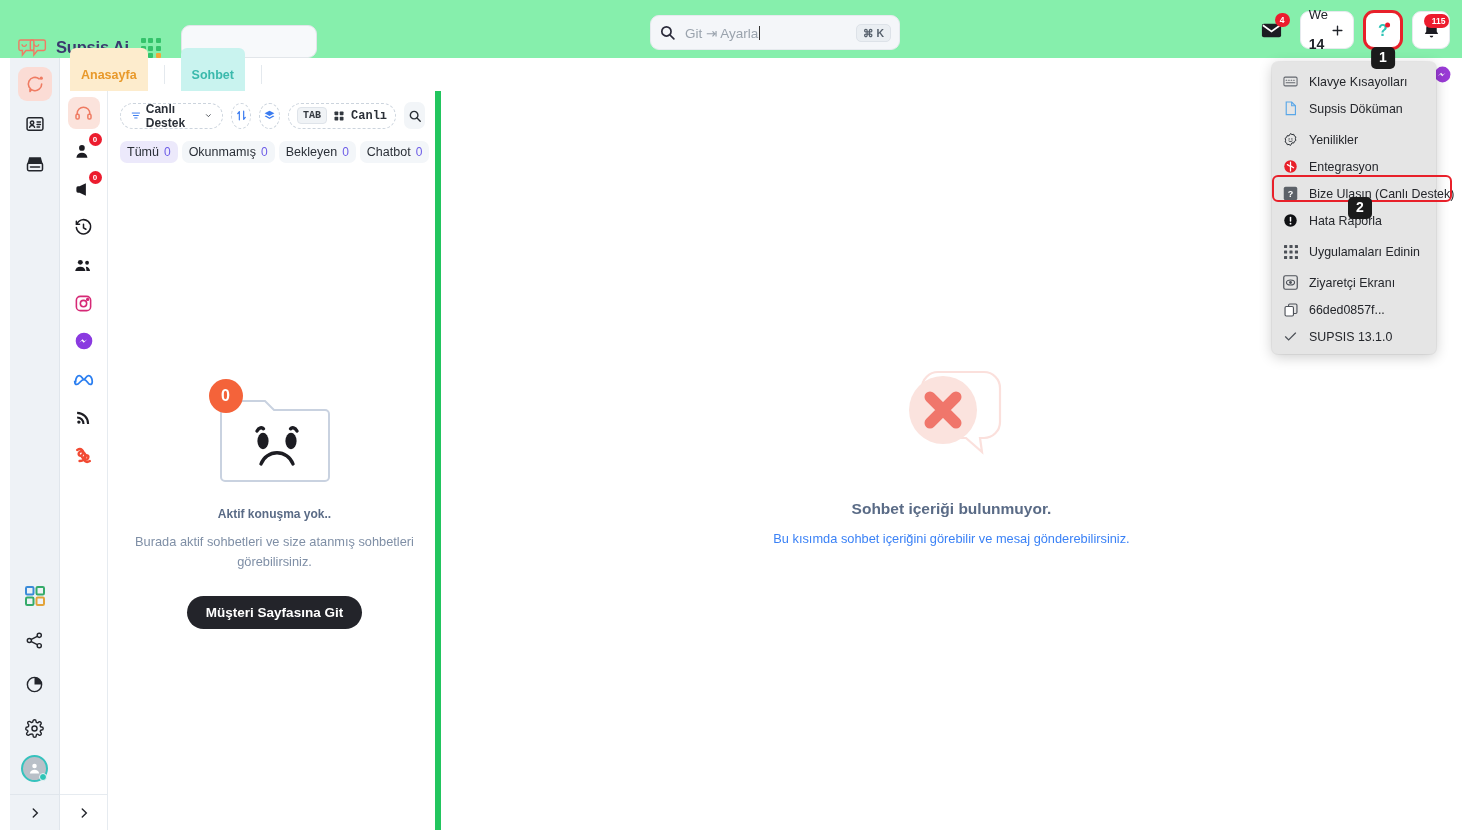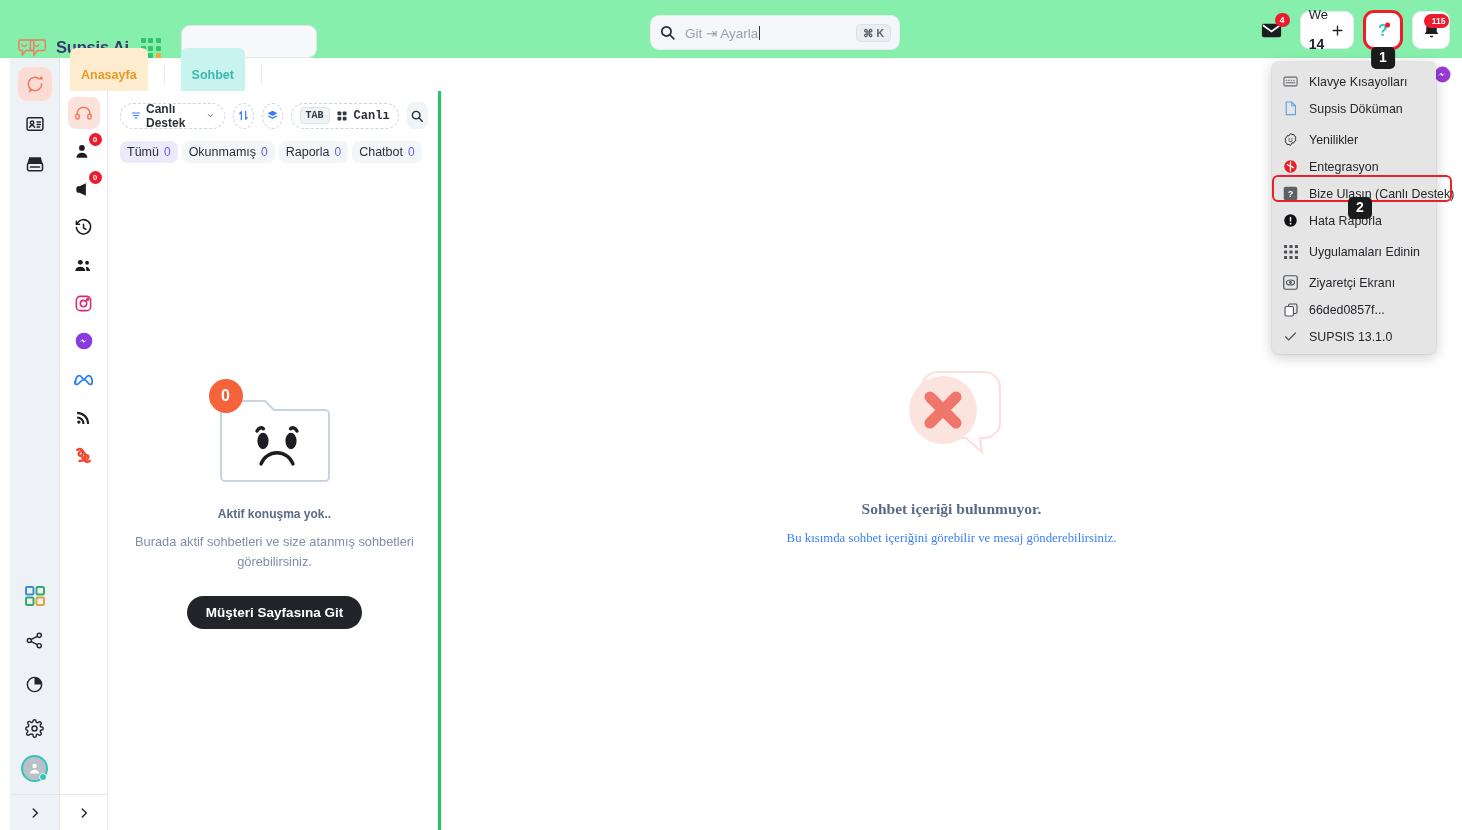--- a/index.html
+++ b/index.html
@@ -135,21 +135,21 @@
     padding:2.5px 3.5px; min-width:13px; text-align:center;
   }
   .r2-exp {
     margin-top:auto; width:100%; height:36px; border-top:1px solid #e6ebf0;
     display:flex; align-items:center; justify-content:center; cursor:pointer;
   }
 
   
   .listcol {
     position:absolute; left:108px; top:91px; width:333px; height:739px;
-    background:#fff; border-right:3px solid #22c55e;
+    background:#fff; border-right:6px solid #22c55e;
   }
   .filterbar { display:flex; align-items:center; gap:8px; padding:11px 10px 0 12px; }
   .fpill {
     height:26px; border:1.4px dashed #ccd4dd; border-radius:999px; display:flex;
     align-items:center; gap:5px; padding:0 10px; cursor:pointer;
     font-size:12px; font-weight:bold; color:#2b3038;
   }
   .fround {
     width:26px; height:26px; border:1.4px dashed #ccd4dd; border-radius:50%;
     display:flex; align-items:center; justify-content:center; cursor:pointer;
@@ -189,21 +189,21 @@
   .e1-title { font-size:12px; font-weight:bold; color:#5a6b86; margin-bottom:11px; }
   .e1-sub { font-size:12.8px; color:#7f8fa6; line-height:1.55; padding:0 22px; }
   .e1-btn {
     margin:24px auto 0; display:inline-flex; align-items:center; justify-content:center;
     height:33px; padding:0 19px; border-radius:999px; background:#23242a; color:#fff;
     font-size:13.5px; font-weight:bold; cursor:pointer;
   }
 
   
   .mainpanel { position:absolute; left:441px; top:91px; width:1021px; height:739px; background:#fff; }
-  .empty2 { position:absolute; left:0; top:275px; width:1021px; text-align:center;font-family:Liberation Serif, serif; }
+  .empty2 { position:absolute; left:0; top:275px; width:1021px; text-align:center; }
   .bubble-ico { width:120px; height:112px; margin:0 auto 22px; }
   .e2-title { font-size:15.5px; font-weight:bold; color:#5a6b86; margin-bottom:13px; }
   .e2-sub { font-size:12.8px; color:#3b82f6; }
 
   
   .menu {
     position:absolute; left:1272px; top:62px; width:164px;
     background:#e5e5e5; border-radius:6px;
     box-shadow:0 3px 14px rgba(0,0,0,.20), 0 0 0 1px rgba(0,0,0,.05);
     padding:6px 0 4px; z-index:30;
@@ -532,21 +532,21 @@
     <div class="chips">
       <div class="chip active">
         <span>Tümü</span>
           <span class="n">0</span>
       </div>
       <div class="chip">
         <span>Okunmamış</span>
           <span class="n">0</span>
       </div>
       <div class="chip">
-        <span>Raporla</span>
+        <span>Bekleyen</span>
           <span class="n">0</span>
       </div>
       <div class="chip">
         <span>Chatbot</span>
           <span class="n">0</span>
       </div>
     </div>
 
     <div class="empty1">
       <div class="folder">

